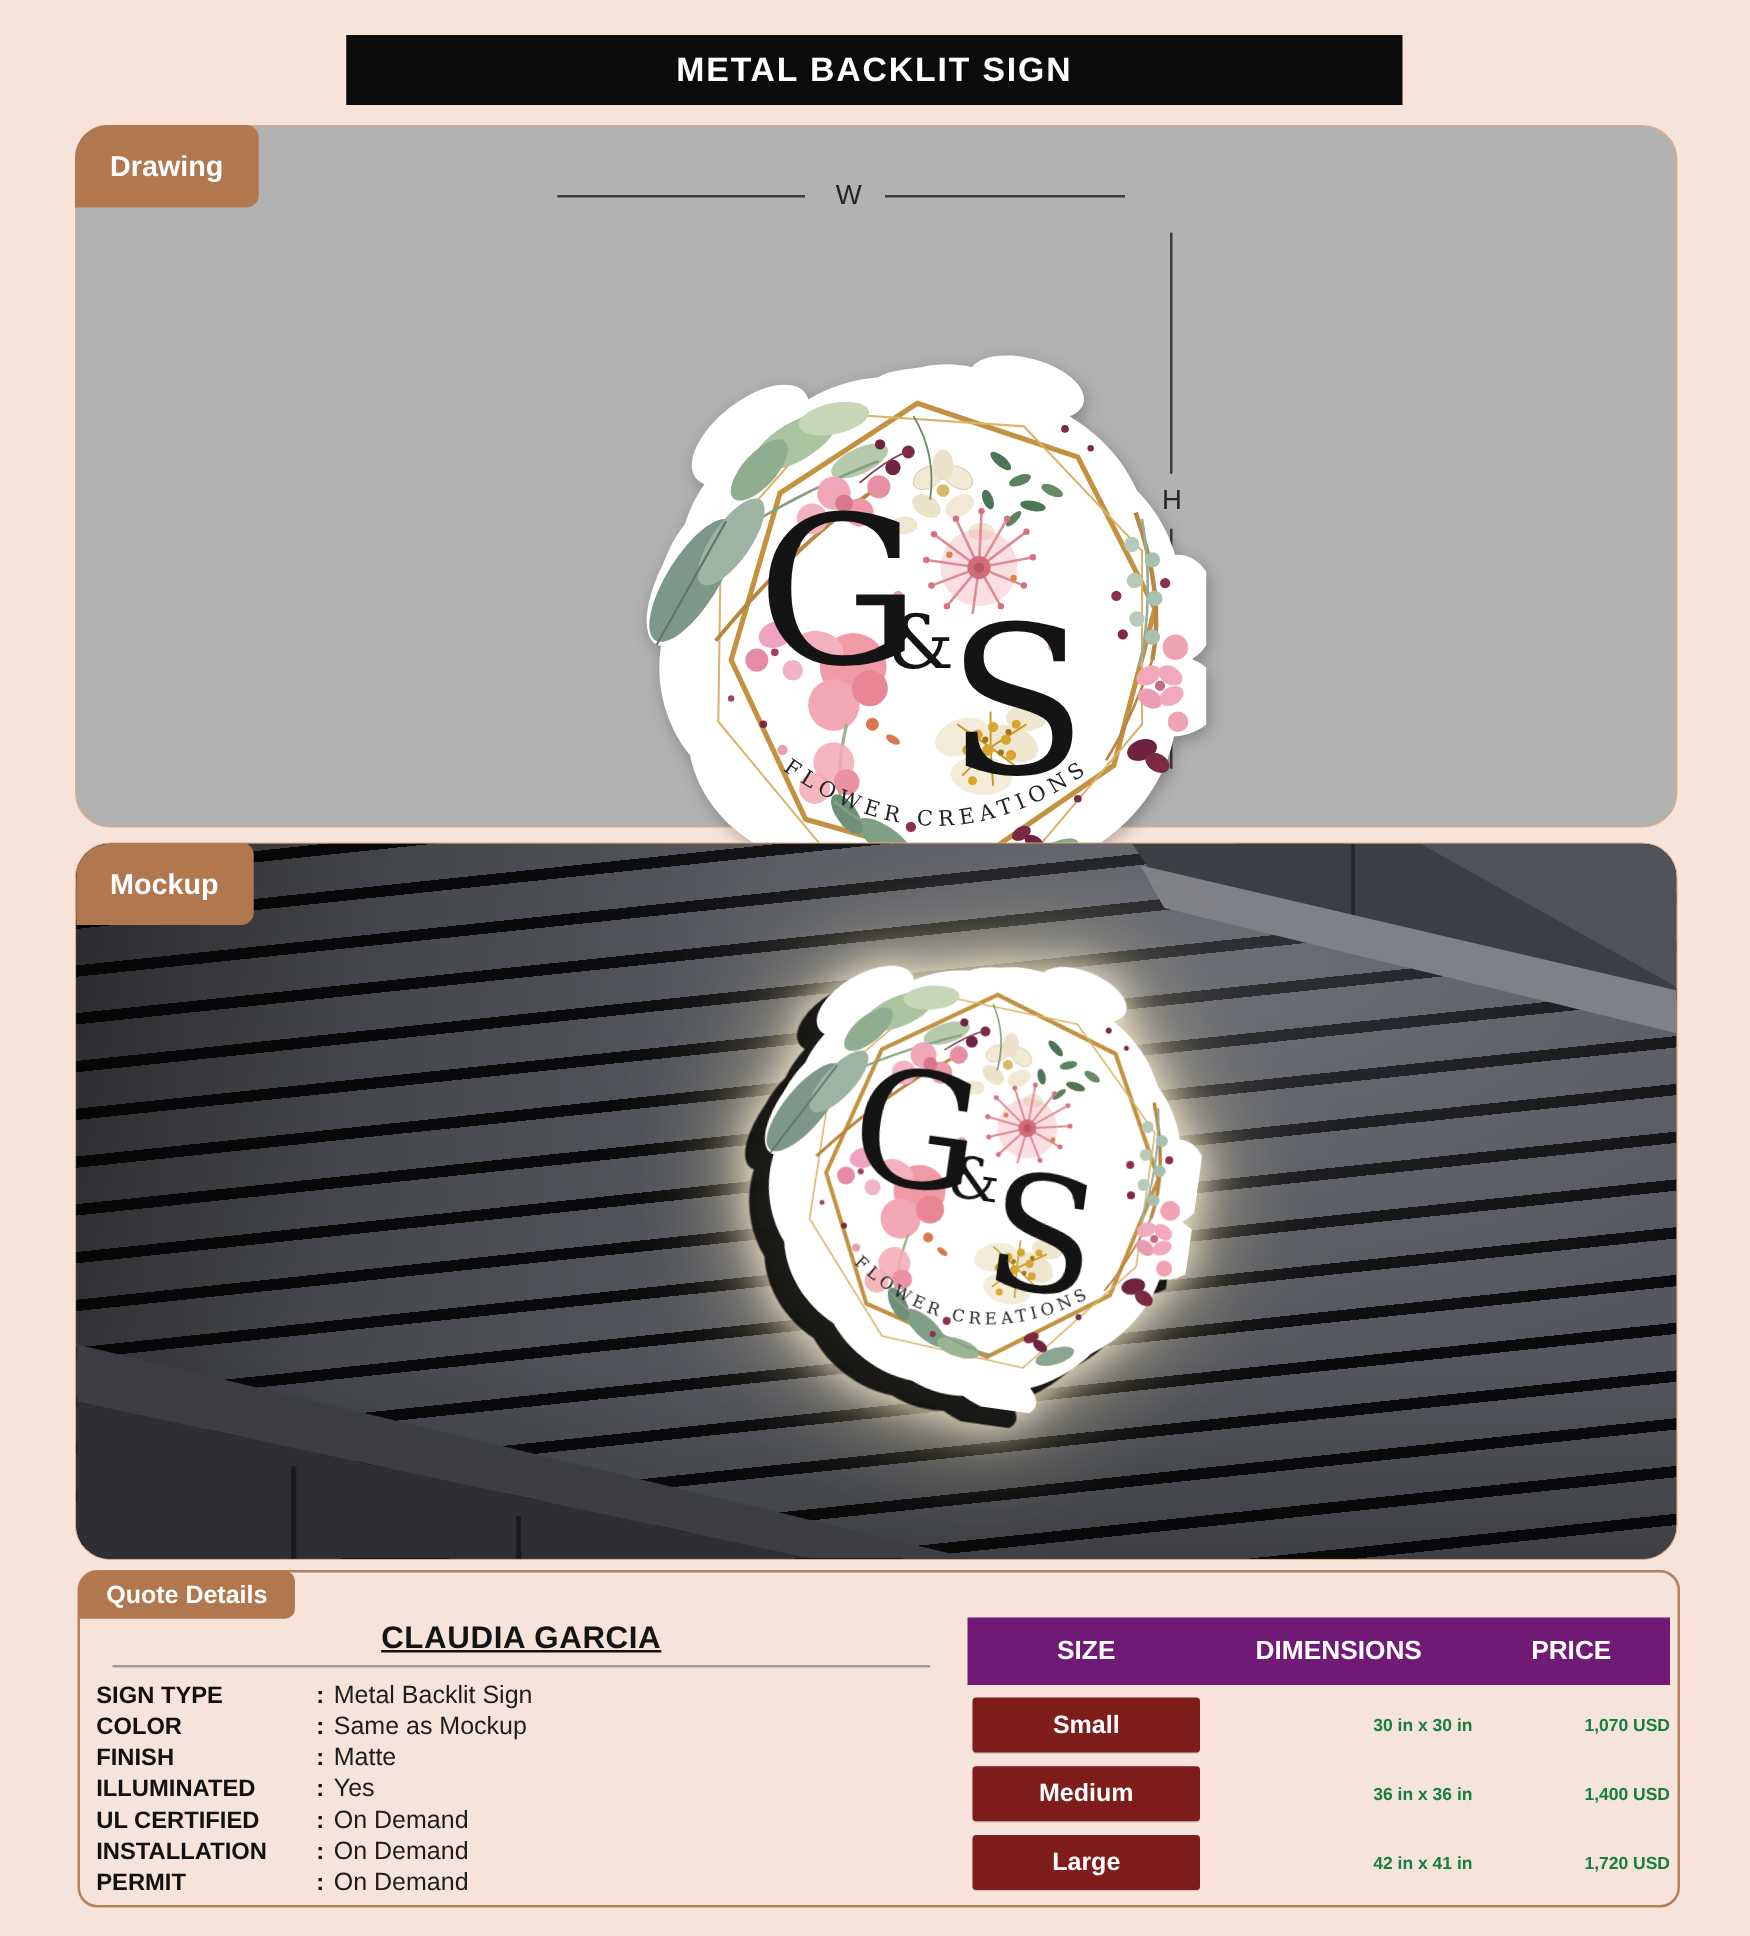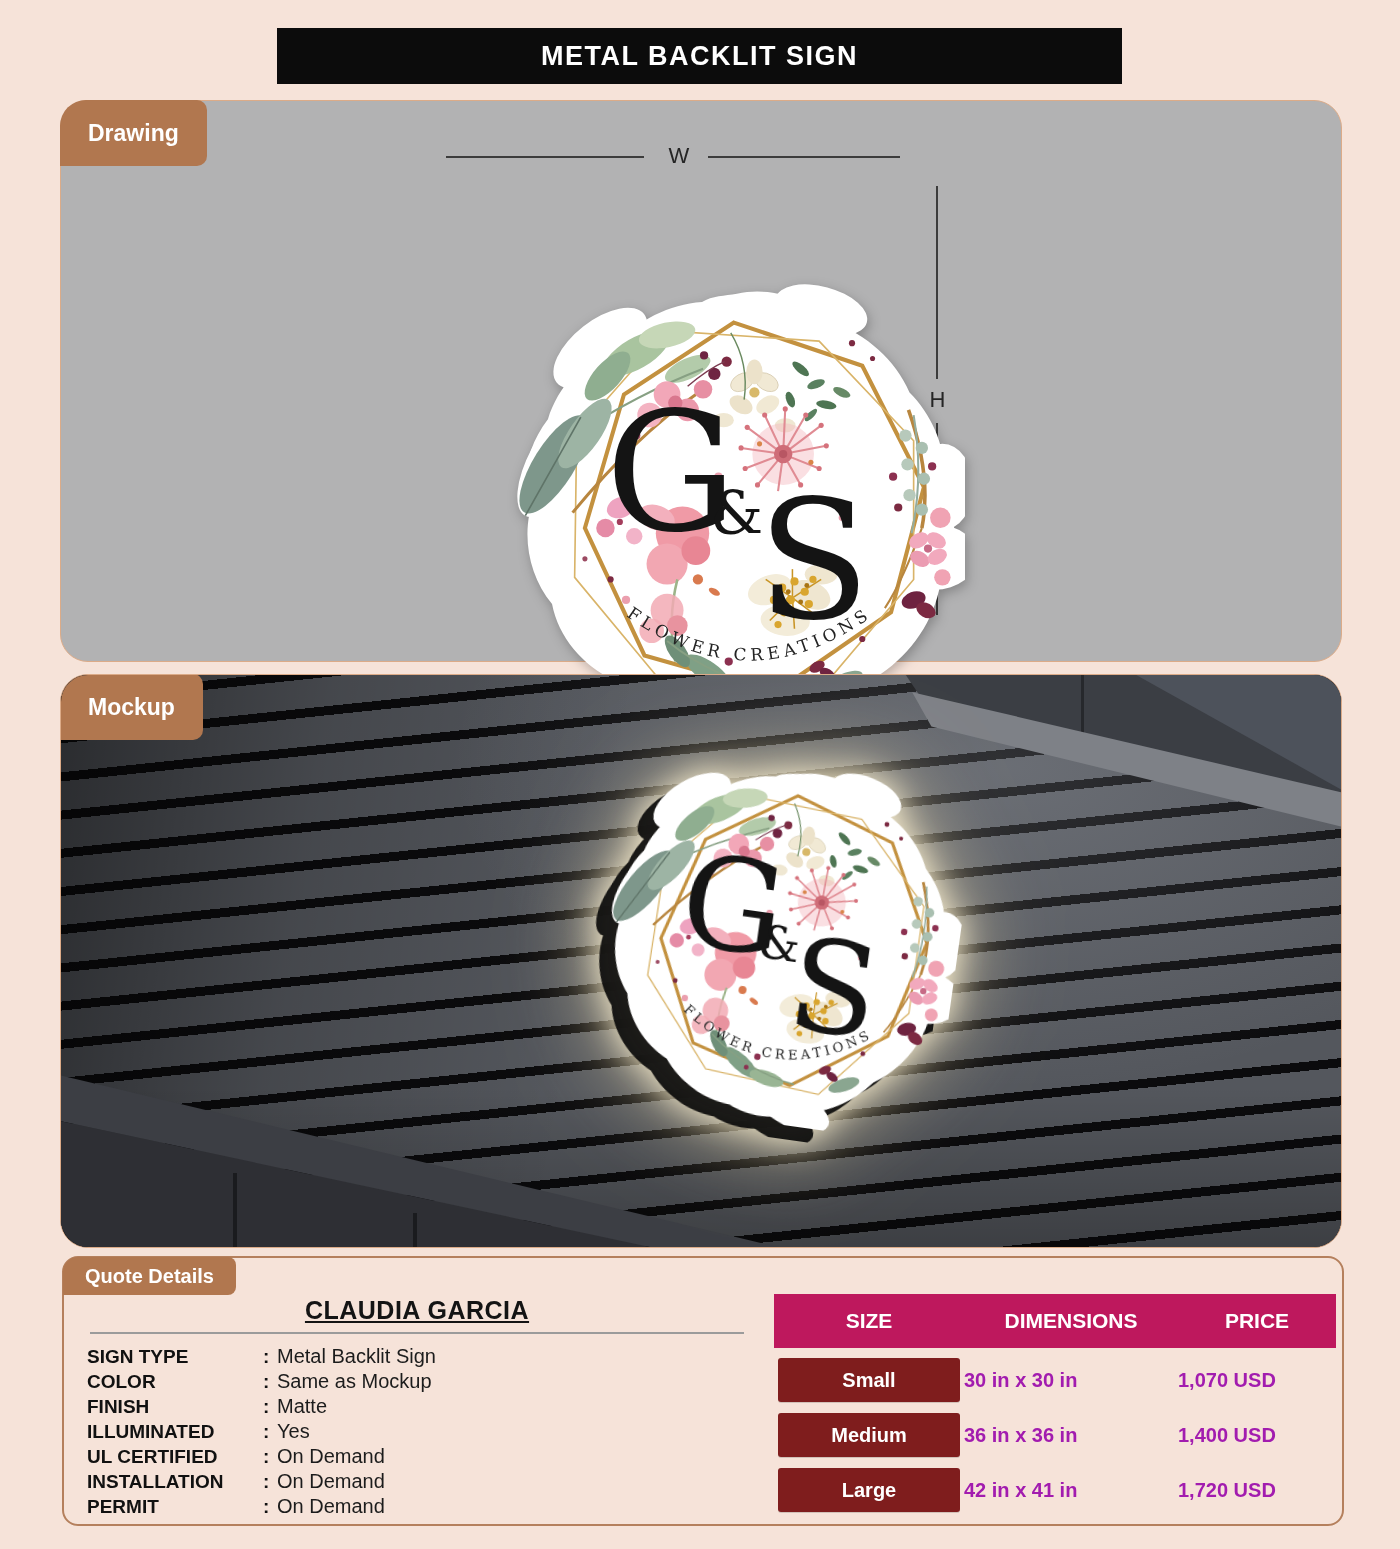--- a/index.html
+++ b/index.html
@@ -81,41 +81,41 @@
   
   .quote-panel{
     left:62px;top:1256px;width:1278px;height:266px;
     border:2px solid #b5805d;border-radius:16px;background:#f6e3d9;
   }
   .customer-name{
     position:absolute;left:26px;top:38px;width:654px;text-align:center;
     font-size:25px;font-weight:800;color:#141414;letter-spacing:.5px;text-decoration:underline;
   }
   .name-divider{position:absolute;left:26px;top:74px;width:654px;height:2px;background:#9b9b9b;}
-  .specs{position:absolute;left:13px;top:86px;margin-left:10px;}
+  .specs{position:absolute;left:13px;top:86px;}
   .spec-row{display:flex;line-height:25px;}
   .spec-label{width:176px;font-weight:800;font-size:19px;color:#111;}
   .spec-colon{width:14px;font-weight:800;font-size:19px;color:#111;}
   .spec-value{font-size:20px;color:#1c1c1c;}
 
   .price-table{position:absolute;left:710px;top:36px;width:562px;}
-  .pt-header{display:flex;height:54px;background:#be185d;align-items:center;}
+  .pt-header{display:flex;height:54px;background:#701a75;align-items:center;}
   .pt-header div{color:#fff;font-weight:800;font-size:21px;text-align:center;}
   .pt-col-size{width:190px;}
   .pt-col-dims{flex:1;}
   .pt-col-price{width:158px;}
   .pt-row{display:flex;height:46px;margin-top:9px;align-items:center;}
   .pt-row .pt-col-size{display:flex;justify-content:center;}
   .size-btn{
     width:182px;height:44px;background:#7f1d1d;border-radius:3px;
     color:#fff;font-weight:800;font-size:20px;
     display:flex;align-items:center;justify-content:center;
     box-shadow:0 1px 0 rgba(0,0,0,.15);
   }
-  .pt-dims,.pt-price{font-weight:800;font-size:20px;color:#a21caf;text-align:left;}
+  .pt-dims,.pt-price{font-weight:800;font-size:14px;color:#15803d;text-align:right;}
   .pt-dims{flex:1;}
   .pt-price{width:158px;}
 </style>
 </head>
 <body>
 
 <svg width="0" height="0" style="position:absolute" aria-hidden="true">
   <defs>
     <path id="gs-arc" d="M 100 328 Q 230 430 360 328" fill="none"></path>
     <g id="gs-logo">

